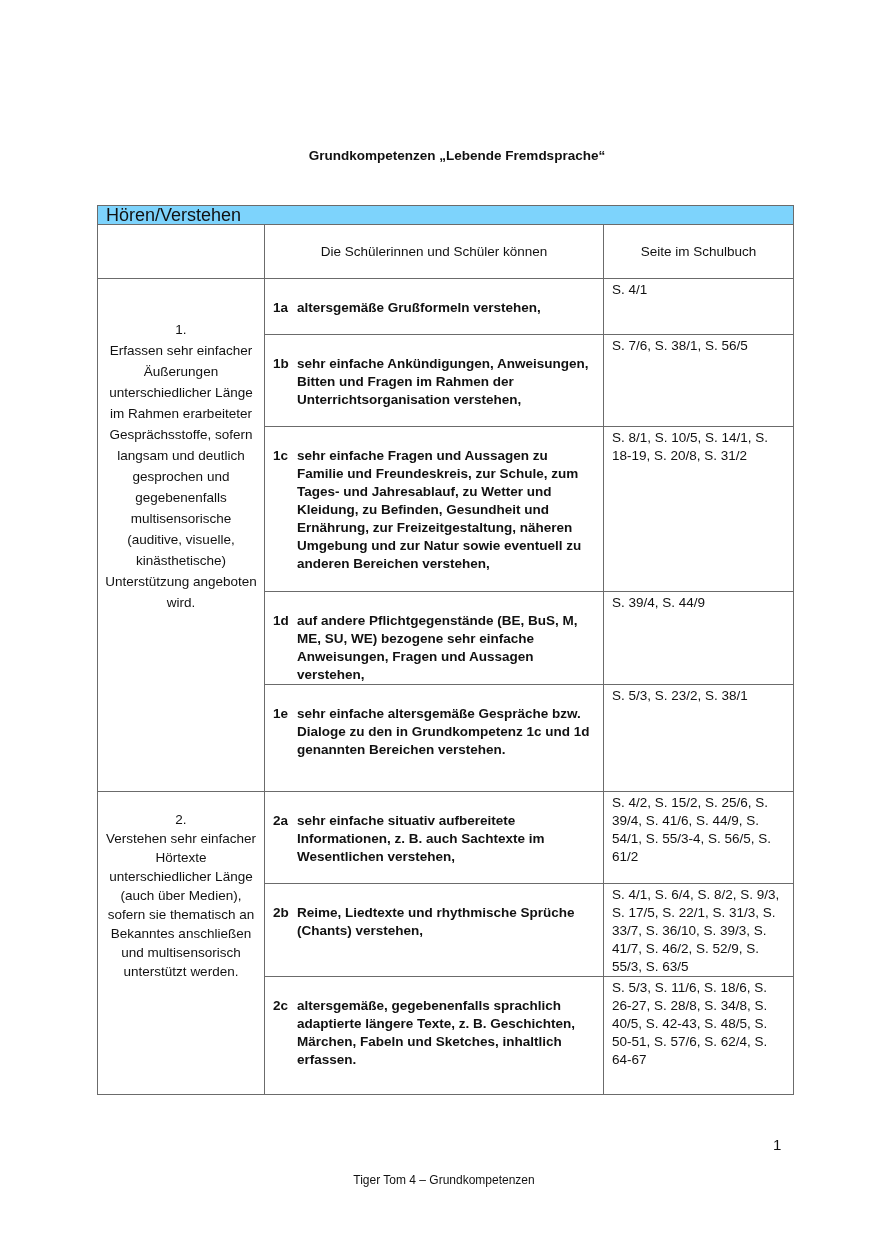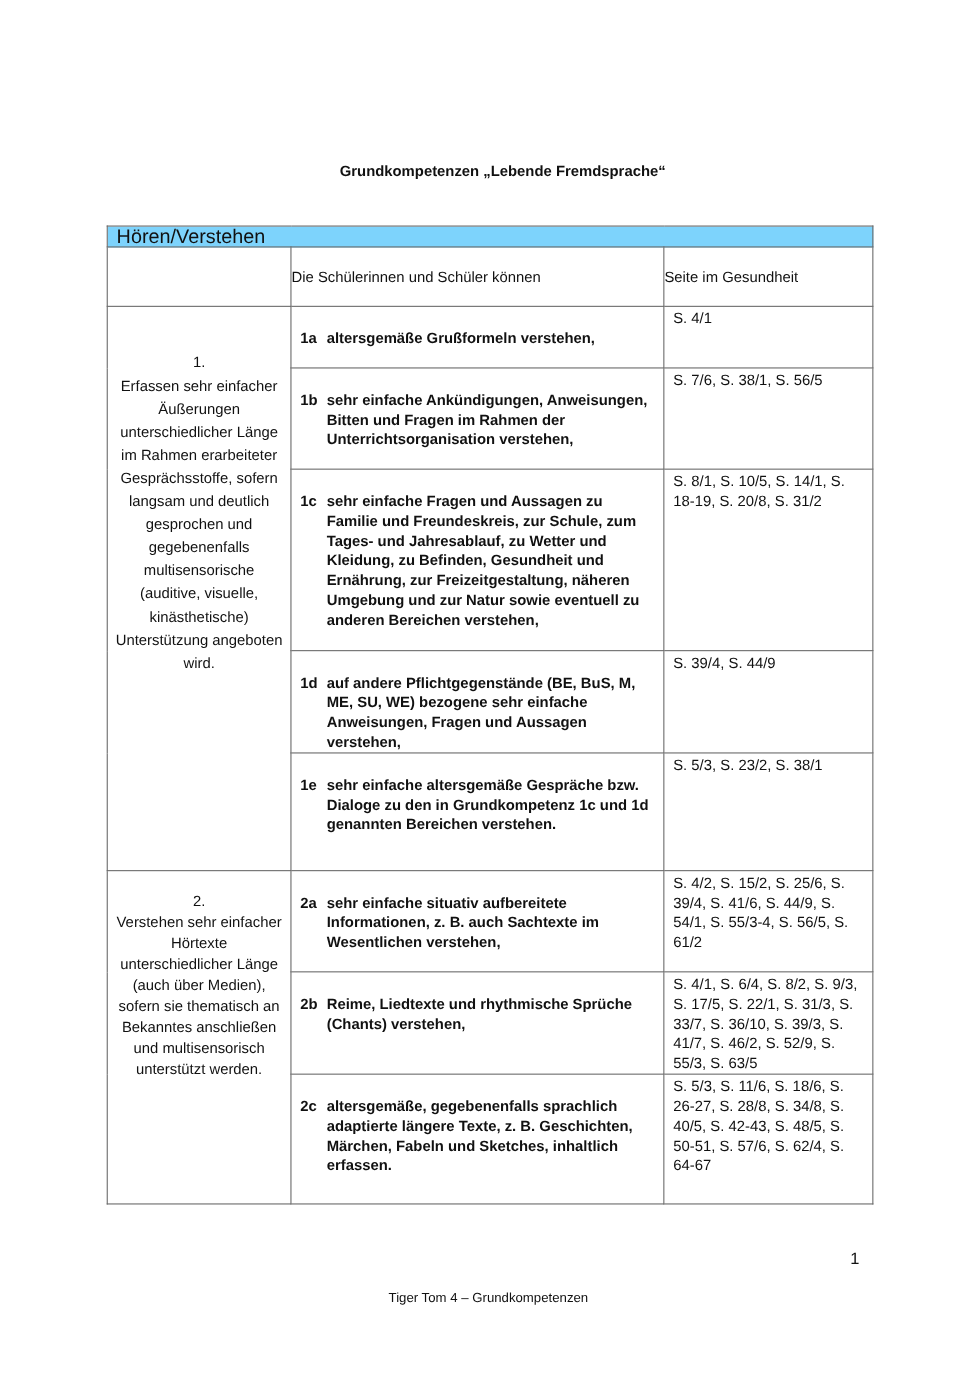--- a/index.html
+++ b/index.html
@@ -1,21 +1,21 @@
 <!DOCTYPE html>
 <html><head>
 <meta charset="utf-8">
 <style>
   html, body { margin: 0; padding: 0; background: #ffffff; }
   body { width: 890px; height: 1259px; position: relative; font-family: "Liberation Sans", sans-serif; color: #111; overflow: hidden; }
   .page-title { position: absolute; top: 148px; left: 12px; width: 890px; text-align: center; font-weight: bold; font-size: 13.5px; }
   table.grid { position: absolute; top: 205px; left: 97px; width: 696px; border-collapse: collapse; font-size: 13.5px; line-height: 18px; table-layout: fixed; }
   table.grid td { border: 1.3px solid #6b6b6b; vertical-align: top; padding: 0; }
   td.section { background: #7dd3fc; height: 17px; padding: 0 0 0 8px !important; line-height: 18px; font-size: 18px; vertical-align: middle; }
-  td.hdr { height: 53px; vertical-align: middle !important; }
+  td.hdr { height: 53px; text-align: center; vertical-align: middle !important; }
   td.comp { text-align: center; vertical-align: middle !important; padding: 0 6px !important; }
   td.desc { padding: 20px 8px 0 8px !important; font-weight: bold; }
   td.ref { padding: 2px 8px 0 8px !important; }
   .item { display: flex; }
   .item .code { width: 24px; flex: none; }
   .item .txt { flex: 1; }
   .page-num { position: absolute; top: 1136px; left: 773px; font-size: 15px; }
   .footer { position: absolute; top: 1173px; left: 0; width: 888px; text-align: center; font-size: 12px; }
 </style>
 </head>
@@ -29,21 +29,21 @@
     <col style="width:339px">
     <col style="width:190px">
   </colgroup>
   <tbody>
       <tr>
     <td colspan="3" class="section">Hören/Verstehen</td>
   </tr>
   <tr>
     <td class="hdr"></td>
     <td class="hdr">Die Schülerinnen und Schüler können</td>
-    <td class="hdr">Seite im Gesundheit</td>
+    <td class="hdr">Seite im Schulbuch</td>
   </tr>
 
   <tr style="height:56px">
     <td rowspan="5" class="comp" style="white-space:pre-line; line-height:21px; vertical-align:top !important; padding-top:40px !important;">1.
 Erfassen sehr einfacher Äußerungen unterschiedlicher Länge im Rahmen erarbeiteter Gesprächsstoffe, sofern langsam und deutlich gesprochen und gegebenenfalls multisensorische (auditive, visuelle, kinästhetische) Unterstützung angeboten wird.</td>
     <td class="desc">
       <div class="item">
             <span class="code">1a</span>
             <span class="txt">altersgemäße Grußformeln verstehen,</span>
           </div>

